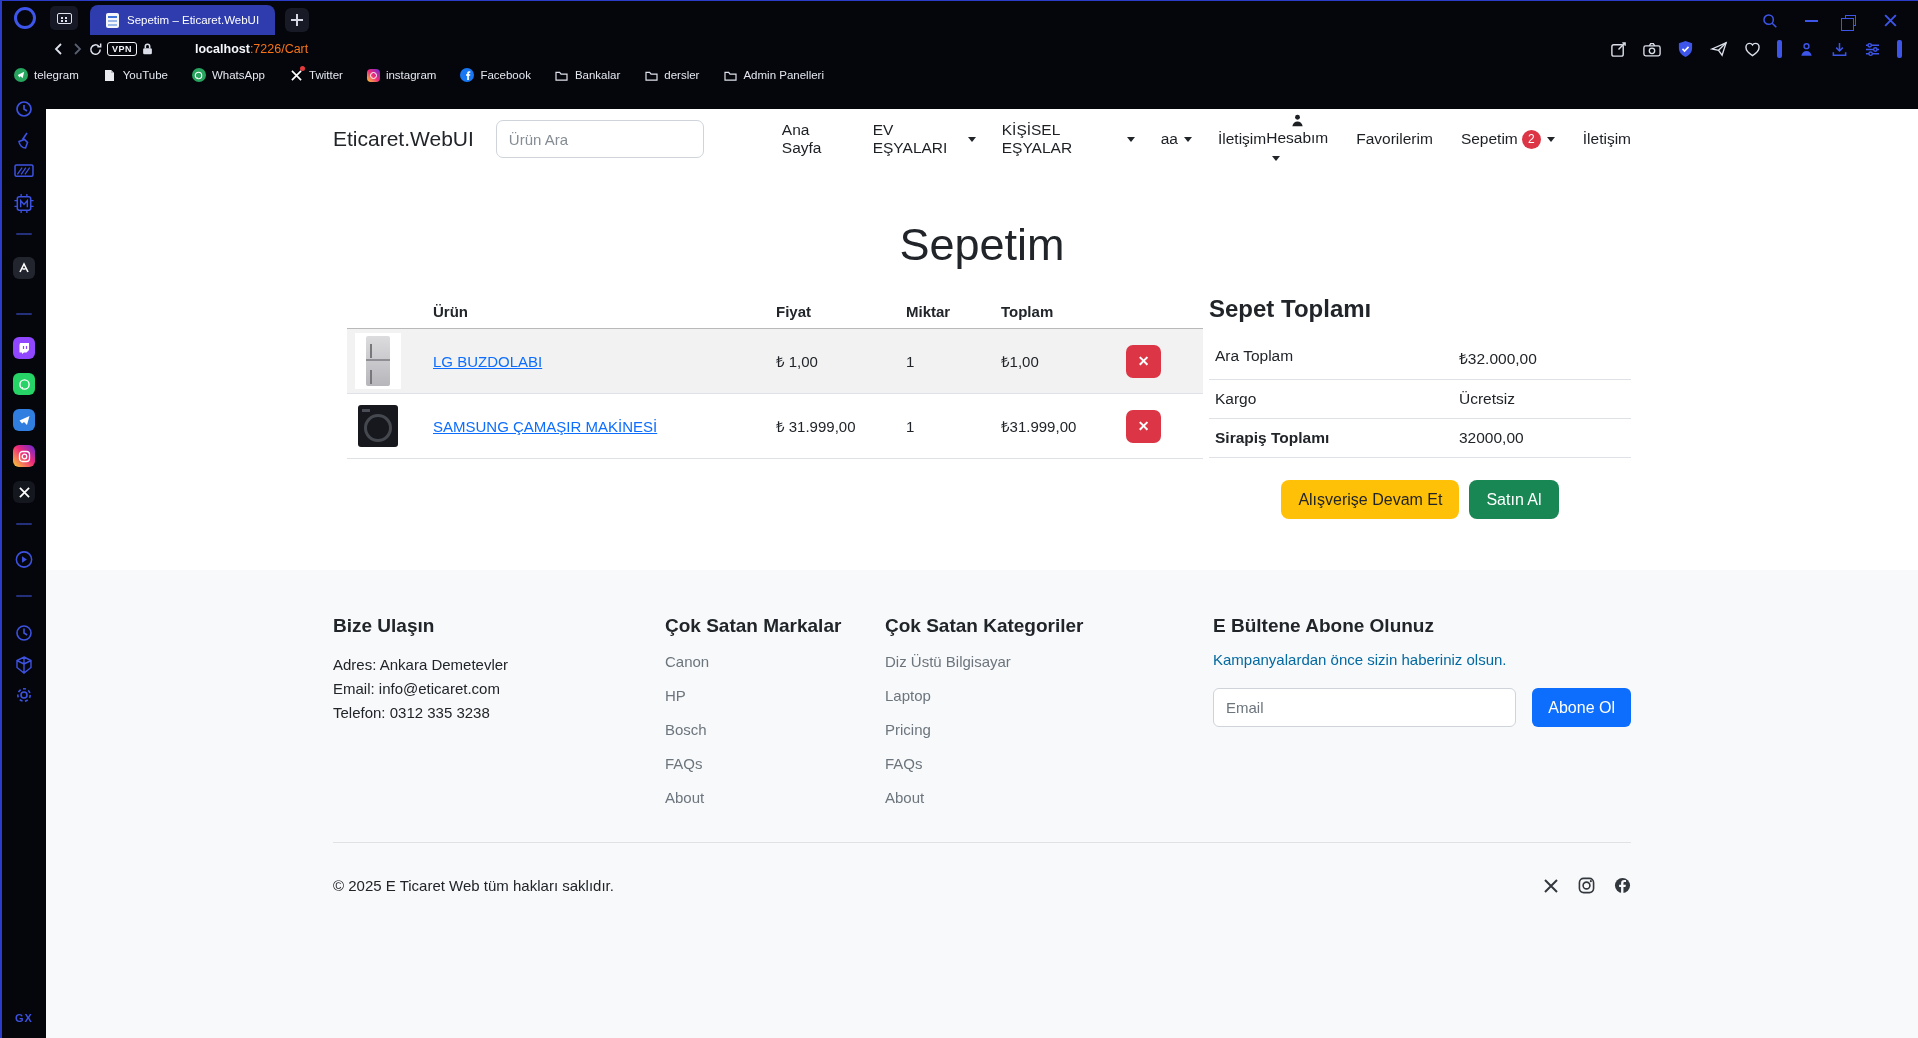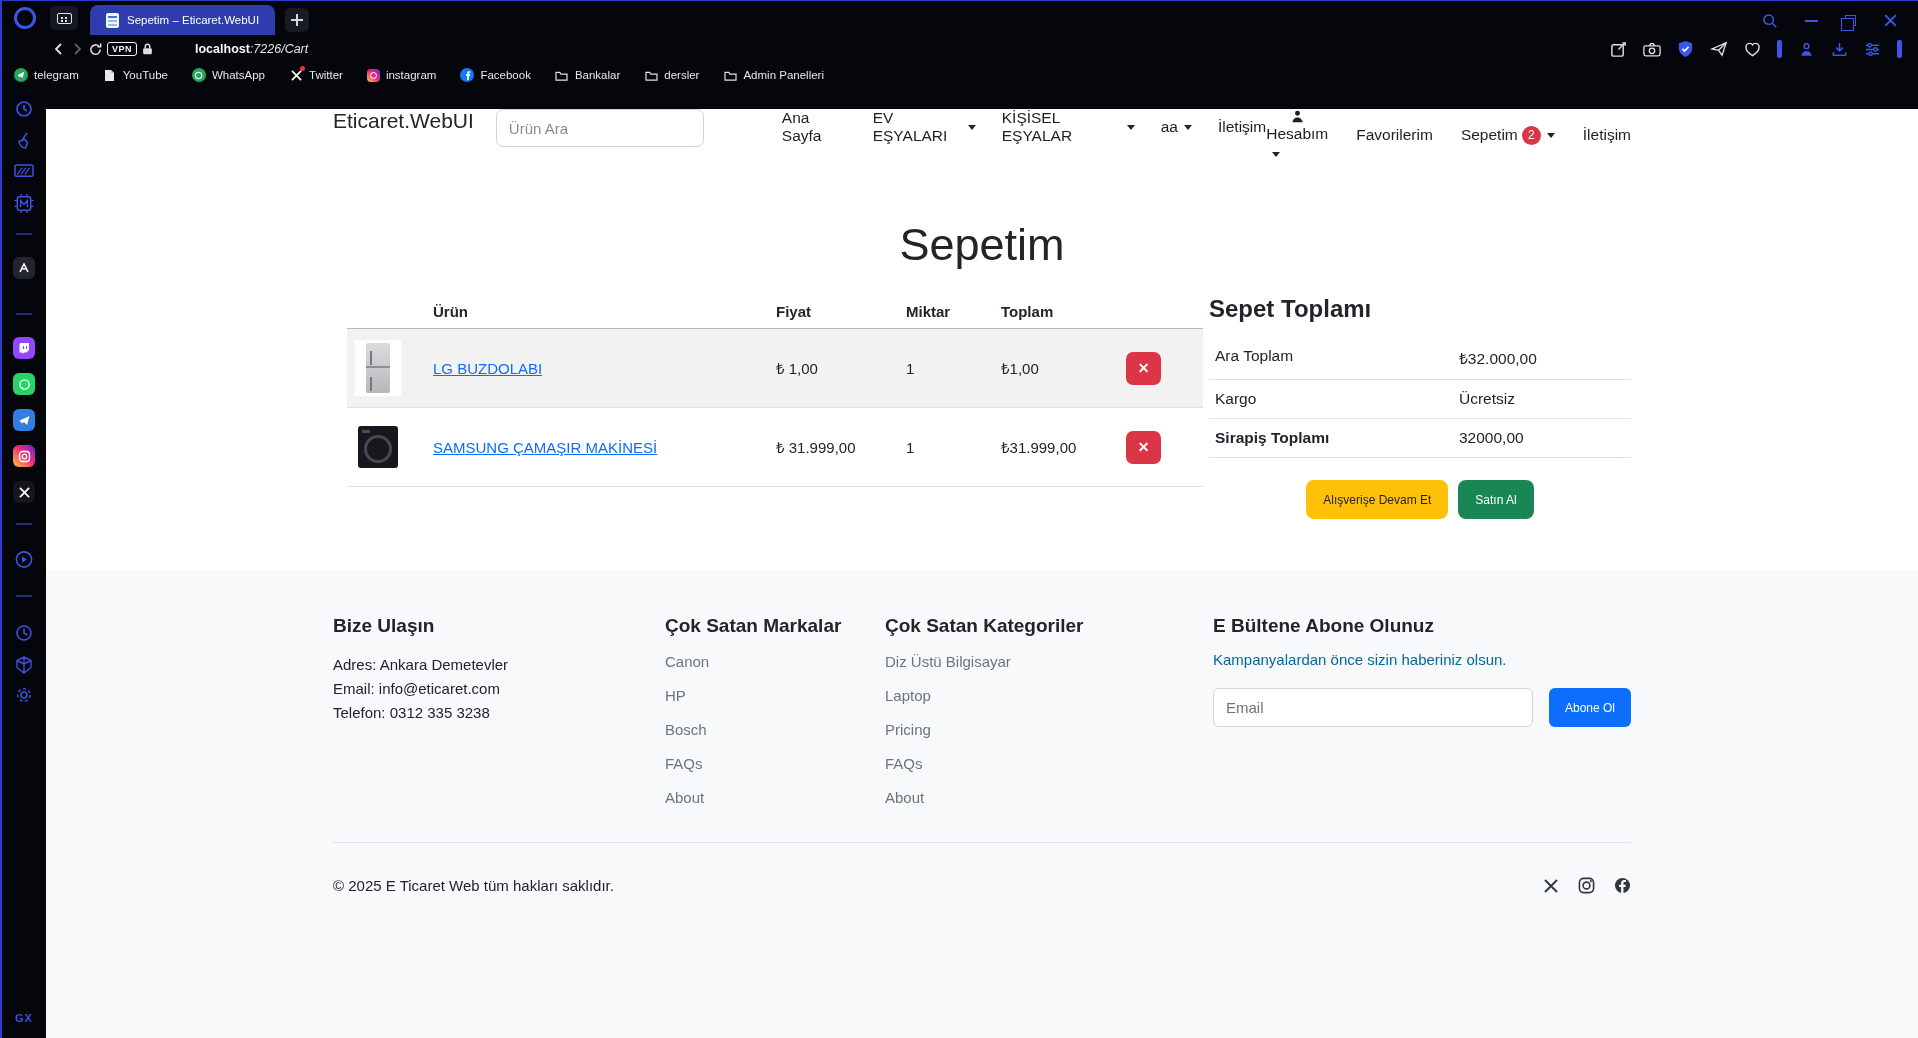--- a/index.html
+++ b/index.html
@@ -28,21 +28,21 @@
   .win-controls { margin-left:auto; display:flex; align-items:center; gap:27px; padding:0 20px 6px 0; color:#3d55e8; }
   .minim { width:13px; height:2px; background:#3d55e8; }
   .restore { width:11px; height:11px; border:1.5px solid #3d55e8; position:relative; }
   .restore:after { content:""; position:absolute; left:-5px; top:2px; width:11px; height:11px; border:1.5px solid #3d55e8; background:#04060c; }
 
   
   .addressbar { height:28px; display:flex; align-items:center; gap:4px; padding:0 16px 0 50px; color:#e8eaf2; font-size:12.5px; }
   .nav-ic { color:#dfe2ec; } .nav-ic.dim { color:#5a6070; }
   .vpn-badge { border:1.5px solid #f2f3f8; border-radius:3px; font-size:9px; font-weight:bold; padding:1px 4px; letter-spacing:.5px; color:#f2f3f8; }
   .url-host { color:#f5f6fa; font-weight:bold;padding-left:37px; }
-  .url-rest { color:#e5e5e5;font-style:italic; }
+  .url-rest { color:#f97316; }
   .addr-actions { margin-left:auto; display:flex; align-items:center; gap:16px; }
   .pill { width:5px; height:18px; background:#3d55e8; border-radius:2px; }
   .blue { color:#3d55e8; } .white { color:#dcdfe9; }
 
   
   .bookmarksbar { height:24px; display:flex; align-items:center; gap:24px; padding-left:12px; font-size:11.5px; color:#e5e7ef; }
   .bm { display:flex; align-items:center; gap:6px; }
   .bm-ic { width:14px; height:14px; display:grid; place-items:center; }
   .circ { width:14px; height:14px; border-radius:50%; display:grid; place-items:center; }
   .c-green { background:#27a55f; } .c-blue { background:#1877f2; }
@@ -62,61 +62,61 @@
   .sq.ig { background:linear-gradient(45deg,#f9ce34,#ee2a7b 55%,#6228d7); }
   .sq.xx { background:#15171e; } .sq.aria { background:#23252e; }
   .gx { font-size:11px; font-weight:bold; color:#3d52e0; letter-spacing:1px; }
 
   
   .pagecol { flex:1; display:flex; flex-direction:column; background:#04060c; }
   .chrome-gap { height:22px; }
   .site { flex:1; background:#fff; color:#212529; overflow:hidden; }
   .container { width:1298px; margin:0 auto; }
 
-  .site-header { height:60px; display:flex; align-items:flex-start; }
+  .site-header { height:60px; display:flex; align-items:center; }
   .brand { font-size:21px; color:#212529; }
   .search-input { margin-left:22px; width:208px; height:38px; border:1px solid #ced4da; border-radius:7px;
         padding:0 12px; font-size:15px; font-family:inherit; color:#212529; outline:none; }
   .search-input::placeholder { color:#858c93; }
   .main-nav { display:flex; align-items:center; gap:26px; margin-left:78px; font-size:15.5px; }
   .navitem { display:flex; align-items:center; cursor:pointer; color:#1c1f23; }
   .caret { display:inline-block; margin-left:6px; border-left:4.5px solid transparent; border-right:4.5px solid transparent; border-top:5px solid #212529; }
   .right-nav { margin-left:auto; display:flex; align-items:center; gap:28px; font-size:15.5px; }
   .account { display:flex; flex-direction:column; align-items:center; gap:1px; }
   .badge2 { background:#dc3545; color:#fff; width:19px; height:19px; border-radius:50%; font-size:12px;
         display:inline-flex; align-items:center; justify-content:center; margin-left:4px; }
 
   .cart-section { height:401px; padding-top:50px; }
   .page-title { text-align:center; font-size:45px; font-weight:400; color:#212529; }
   .cart-row { display:flex; margin-top:24px; }
   .table-col { width:856px; margin-left:14px; }
   table.cart { width:100%; border-collapse:collapse; font-size:15px; }
   table.cart th { text-align:left; font-weight:bold; padding:8px; border-bottom:1px solid #b9b9b9; }
-  table.cart td { padding:11px 8px; border-bottom:1px solid #dee2e6; vertical-align:middle; }
+  table.cart td { padding:4px 8px; border-bottom:1px solid #dee2e6; vertical-align:middle; }
   tr.striped td { background:#f2f2f2; }
   .col-img { width:78px; } .col-price { width:130px; } .col-qty { width:95px; } .col-total { width:125px; } .col-act { width:85px; }
   .thumb { width:46px; height:56px; background:#fff; display:grid; place-items:center; }
   .fridge { width:24px; height:50px; background:linear-gradient(#dcdcdf,#b7b7bb); border-radius:2px; position:relative; }
   .fridge:before { content:""; position:absolute; left:0; top:45%; width:100%; height:2px; background:#8e8e93; }
   .fridge:after { content:""; position:absolute; left:4px; top:8px; width:2px; height:14px; background:#77777c; box-shadow:0 26px 0 #77777c; }
   .washer { width:40px; height:42px; background:#17181d; border-radius:3px; position:relative; }
   .washer:before { content:""; position:absolute; left:50%; top:55%; transform:translate(-50%,-50%); width:22px; height:22px;
         border:3px solid #45484f; border-radius:50%; }
   .washer:after { content:""; position:absolute; left:4px; top:4px; width:8px; height:3px; background:#4a4d55; }
   a.plink { color:#0d6efd; text-decoration:underline; }
   .btn-del { width:35px; height:33px; background:#dc3545; border:none; border-radius:7px; color:#fff;
         font-size:14px; font-weight:bold; cursor:pointer; display:grid; place-items:center; font-family:inherit; }
 
   .summary-col { margin-left:auto; width:422px; }
   .summary-title { font-size:24px; font-weight:bold; }
   .sum-table { width:100%; margin-top:14px; font-size:15.5px; }
   .sum-row { display:flex; padding:10px 6px; border-bottom:1px solid #dee2e6; }
   .sum-label { width:244px; } .sum-row.bold .sum-label { font-weight:bold; }
   .sum-btns { margin-top:22px; display:flex; justify-content:center; gap:10px; }
-  .btn { border:none; border-radius:8px; height:39px; font-size:12px; cursor:pointer; font-family:inherit; }
+  .btn { border:none; border-radius:8px; height:39px; font-size:16px; cursor:pointer; font-family:inherit; }
   .btn-warn { background:#ffc107; color:#212529; padding:0 17px; }
   .btn-success { background:#198754; color:#fff; padding:0 17px; }
   .btn-primary { background:#0d6efd; color:#fff; padding:0 16px; border-radius:6px; }
 
   
   .footer { height:469px; background:#f8f9fa; padding-top:45px; }
   .fcols { display:flex; }
   .fc1 { width:332px; } .fc2 { width:220px; } .fc3 { width:328px; } .fc4 { width:418px; }
   .ftitle { font-size:19px; font-weight:bold; color:#212529; }
   .fc1 p { font-size:15px; line-height:24px; color:#212529; }

